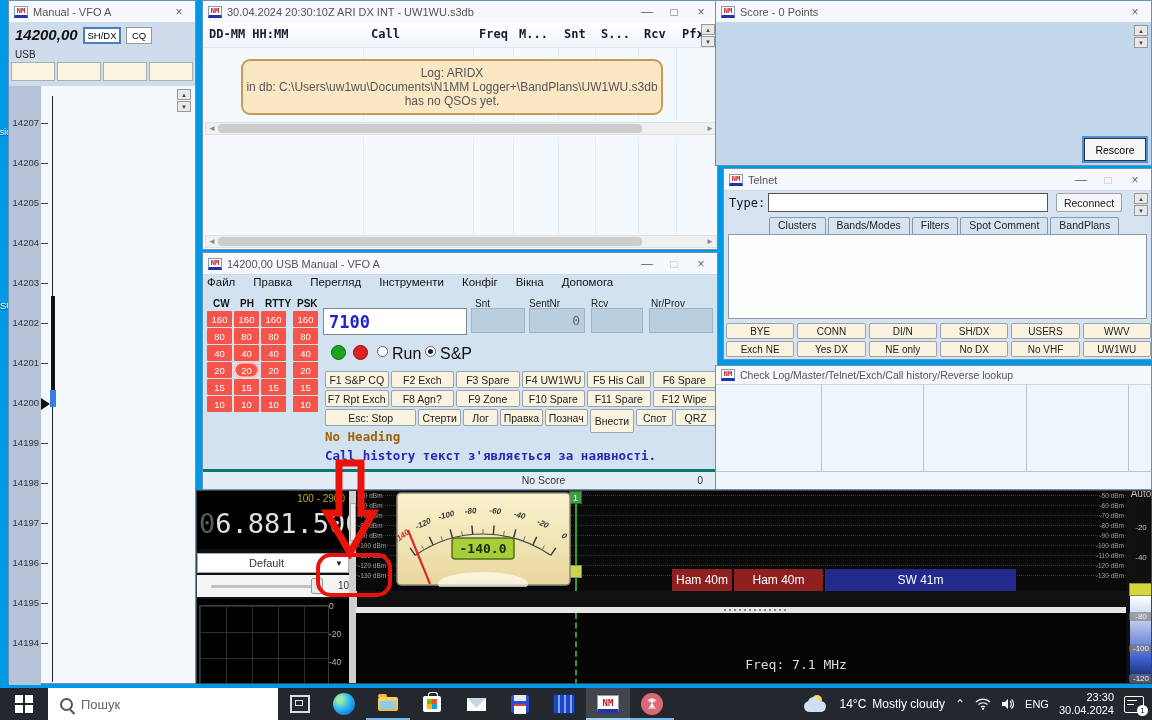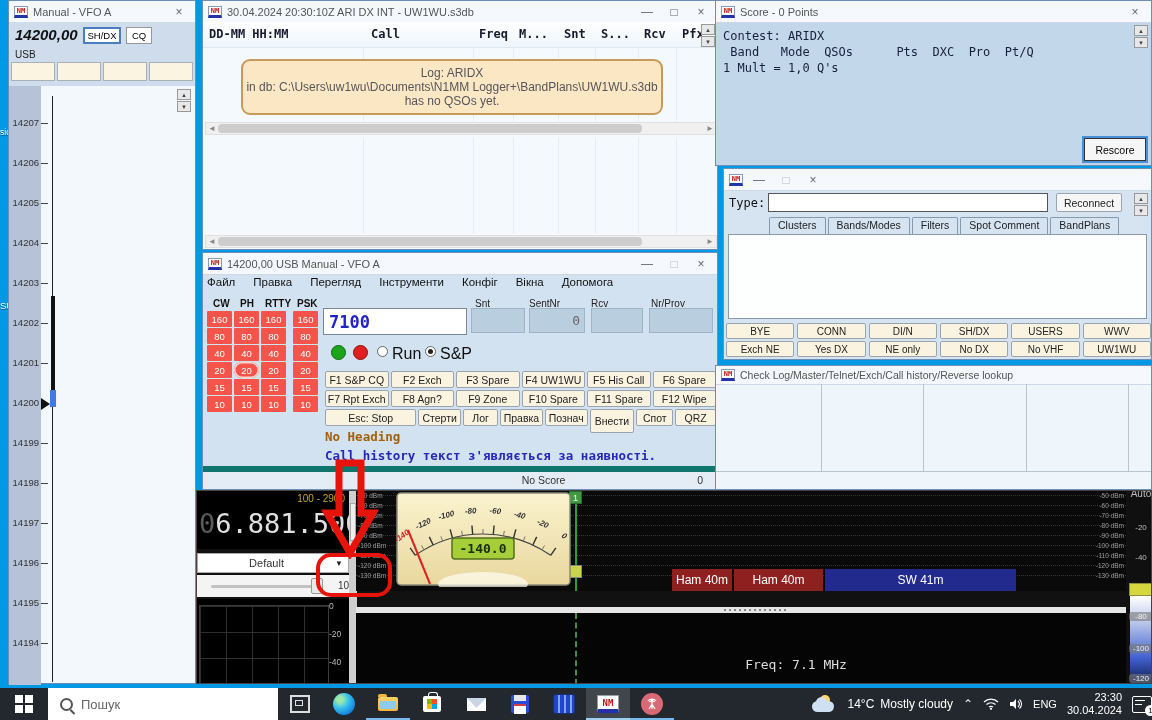--- a/index.html
+++ b/index.html
@@ -83,21 +83,21 @@
               font:13px "DejaVu Sans Mono",monospace;color:#666;display:flex;align-items:center;justify-content:flex-end;padding-right:4px;}
   .dot{position:absolute;top:92px;width:13px;height:13px;border-radius:50%;}
   .radio{position:absolute;top:93px;width:11px;height:11px;border-radius:50%;background:#fff;border:1px solid #666;box-sizing:border-box;}
   .radio.on::after{content:"";position:absolute;left:2px;top:2px;width:5px;height:5px;border-radius:50%;background:#222;}
   .radiolab{position:absolute;top:92px;font-size:16px;color:#111;}
   .fkrow{position:absolute;left:122px;width:391px;display:flex;gap:2px;}
   .fkrow .creambtn{flex:1;height:17px;}
   #en-actions{top:156px;}
   #en-heading{position:absolute;left:122px;top:176px;font:bold 12.5px "DejaVu Sans Mono",monospace;color:#a16207;}
   #en-callhist{position:absolute;left:122px;top:195px;font:bold 12.5px "DejaVu Sans Mono",monospace;color:#2828b8;}
-  #en-status{position:absolute;left:0;bottom:0;width:100%;height:17px;background:#e4edf6;border-top:6px solid #0f766e;font-size:10.5px;color:#333;}
+  #en-status{position:absolute;left:0;bottom:0;width:100%;height:17px;background:#e4edf6;border-top:3px solid #0f766e;font-size:10.5px;color:#333;}
   
   #checkwin{left:715px;top:365px;width:437px;height:125px;background:#eef6fb;}
   #checkwin .tbar{height:18px;}
   .chk-div{position:absolute;top:18px;width:1px;height:88px;background:#b8c4ce;}
   #chk-foot{position:absolute;left:0;bottom:2px;width:100%;height:15px;border-top:1px solid #b8c4ce;background:#eef6fb;}
   
   #sdr{position:absolute;left:196px;top:490px;width:956px;height:194px;background:#111;overflow:hidden;border:1px solid #444;box-sizing:border-box;}
   #sdr-freqdisp{position:absolute;left:0;top:0;width:152px;height:58px;background:#000;}
   #sdr-range{position:absolute;right:4px;top:2px;font-size:10px;color:#c8a428;}
   #sdr-digits{position:absolute;left:2px;top:17px;font:27px "DejaVu Sans Mono",monospace;color:#e0e0e0;letter-spacing:0;}
@@ -175,21 +175,21 @@
   .mailicon::after{content:"";position:absolute;left:0;top:-6px;width:13px;height:13px;background:#c9d4e4;transform:rotate(45deg);left:3px;}
   .floppyicon{width:18px;height:18px;background:#2a4fd6;border-radius:2px;position:relative;}
   .floppyicon::before{content:"";position:absolute;left:3px;top:0;width:12px;height:6px;background:#e8e8e8;}
   .floppyicon::after{content:"";position:absolute;left:3px;top:9px;width:12px;height:8px;background:#fff;border-top:2px solid #d04040;}
   .archiveicon{width:20px;height:18px;border-radius:2px;
      background:repeating-linear-gradient(90deg,#2244cc 0 4px,#7aa8ff 4px 6px);border:1px solid #16307e;}
   .n1mmicon{width:22px;height:18px;background:#fff;border:1px solid #99a;display:flex;align-items:center;justify-content:center;
             font:bold 9px "DejaVu Sans Mono",monospace;color:#c01818;border-bottom:4px solid #2233aa;box-sizing:border-box;}
   .sdricon{width:22px;height:22px;border-radius:50%;background:#d96a75;display:grid;place-items:center;}
   .sdricon svg{display:block;}
-  #tb-right{margin-left:auto;display:flex;align-items:center;gap:10px;padding-right:0;color:#fff;}
+  #tb-right{margin-left:auto;display:flex;align-items:center;gap:10px;padding-right:8px;color:#fff;}
   .wx{position:relative;width:26px;height:18px;flex:none;}
   .wx .moon{position:absolute;left:8px;top:0;width:10px;height:10px;border-radius:50%;background:#ffd56b;}
   .wx .cl{position:absolute;left:0;top:6px;width:22px;height:11px;border-radius:6px;background:#cfe0f2;}
   .wx .cl2{position:absolute;left:4px;top:2px;width:11px;height:11px;border-radius:50%;background:#cfe0f2;}
   #tb-weather{font-size:12px;display:flex;gap:6px;align-items:center;}
   .chev{font-size:12px;color:#eee;}
   #tb-clock{font-size:11px;text-align:right;line-height:13px;}
   .notif{position:relative;width:18px;height:15px;border:1.5px solid #fff;border-radius:2px;}
   .notif i{position:absolute;left:2px;top:3px;width:10px;height:1.5px;background:#fff;}
   .notif i+i{top:7px;width:7px;}
@@ -320,27 +320,27 @@
   <section class="win" id="scorewin">
     <div class="tbar">
       <span class="appicon">NM</span>
       <span class="ttl">Score - 0 Points</span>
       <span class="wbtn">×</span>
     </div>
     <div class="spin" style="right:3px;top:24px">
         <span>▲</span>
         <span>▼</span>
       </div>
-    <div id="score-lines"><div>Contest: ARIDX</div><div> Band   Mode  QSOs      Pts  DXC  Pro  Pt/Q</div><div>1 Mult = 1,0 Q's</div></div>
     <div id="rescore">Rescore</div>
   </section>
 
   <section class="win" id="telnetwin">
     <div class="tbar">
       <span class="appicon">NM</span>
+      <span class="ttl">Telnet</span>
       <span class="wbtn">—</span>
       <span class="wbtn dis">□</span>
       <span class="wbtn">×</span>
     </div>
     <div id="tn-typerow">
       <span id="tn-typelabel">Type:</span>
       <div id="tn-input"></div>
       <div id="tn-reconnect" class="creambtn" style="background:#f6f6f6">Reconnect</div>
     </div>
     <div class="spin" id="tn-spin">

